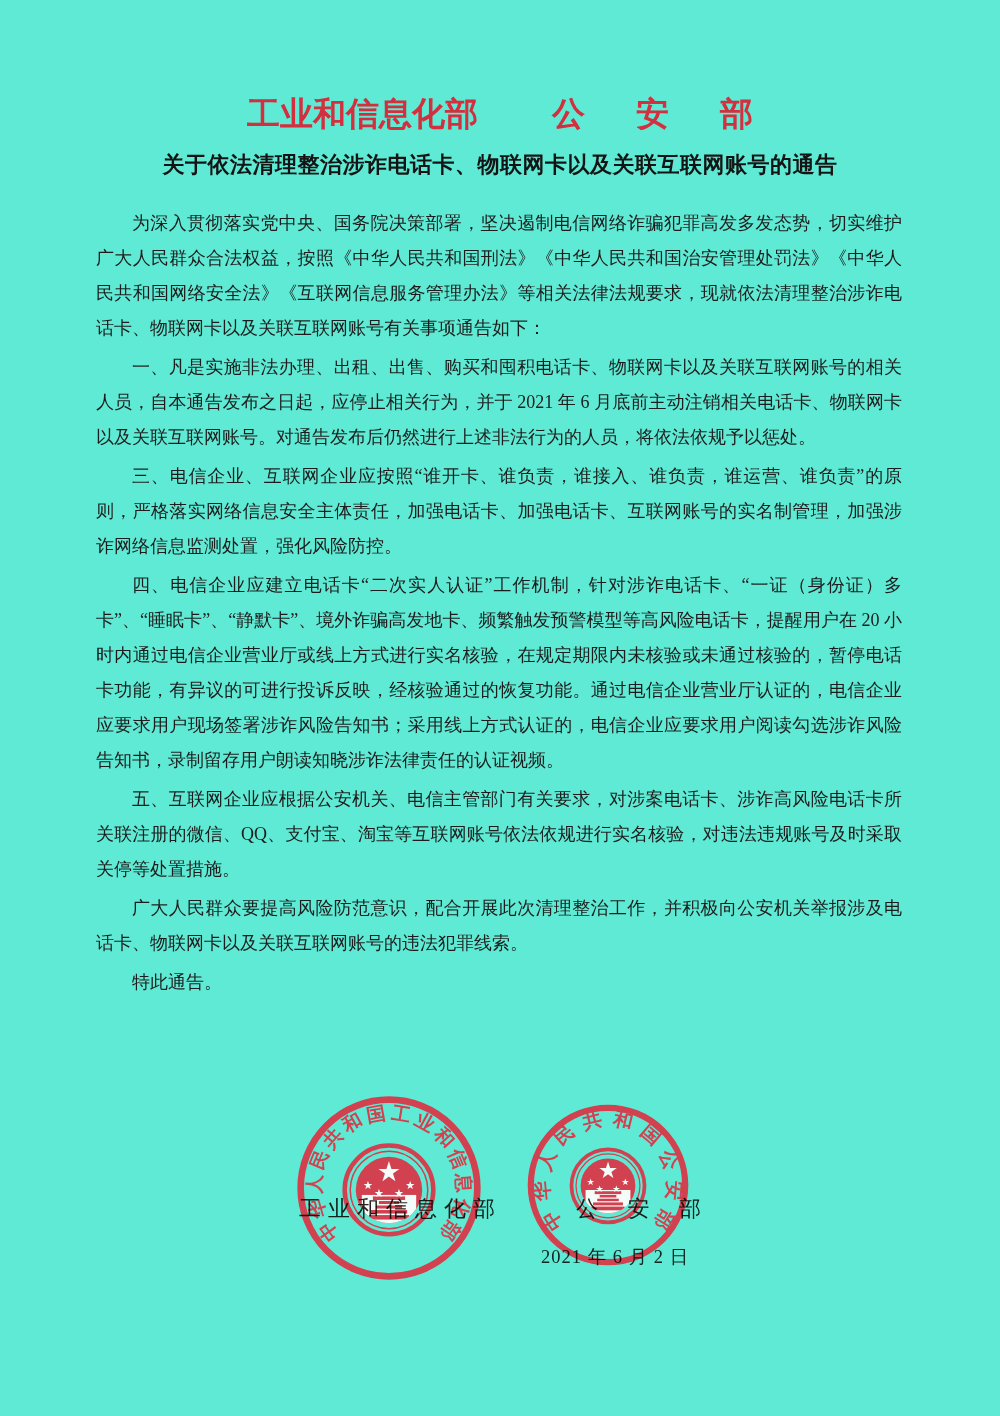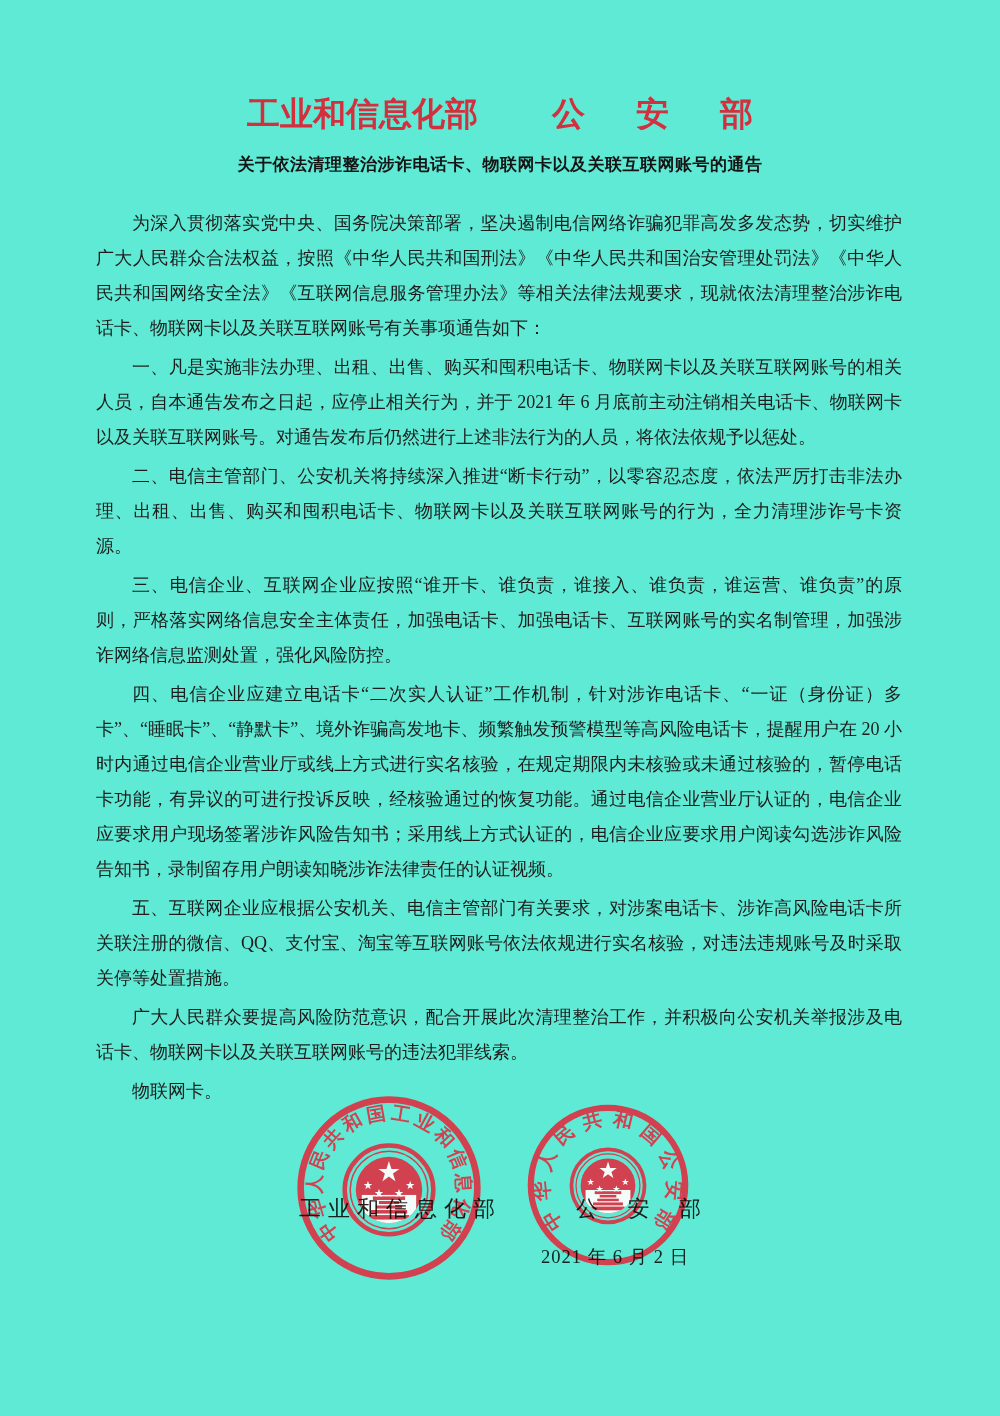--- a/index.html
+++ b/index.html
@@ -23,21 +23,21 @@
     display:flex;justify-content:center;align-items:baseline;gap:74px;
     color:var(--header-red);
     font-weight:bold;font-size:33px;line-height:36px;
     white-space:nowrap;
   }
   .org-header .org-mps{letter-spacing:51px;margin-right:-51px;}
   .doc-title{
     position:absolute;top:150px;left:0;width:1000px;
     text-align:center;
     font-family:"Liberation Sans","DejaVu Sans",sans-serif;
-    font-weight:bold;font-size:17px;line-height:30px;
+    font-weight:bold;font-size:22px;line-height:30px;
     color:#141414;letter-spacing:0.5px;white-space:nowrap;
   }
   
   .notice-body{
     position:absolute;top:206px;left:96px;width:806px;
     color:var(--text-black);
     font-size:18px;line-height:35px;
     text-align:justify;text-justify:inter-ideograph;
   }
   .notice-body p{
@@ -103,26 +103,25 @@
   <div class="org-header">
     <span class="org-miit">工业和信息化部</span>
     <span class="org-mps">公安部</span>
   </div>
 
   <div class="doc-title">关于依法清理整治涉诈电话卡、物联网卡以及关联互联网账号的通告</div>
 
   <div class="notice-body">
     <p>为深入贯彻落实党中央、国务院决策部署，坚决遏制电信网络诈骗犯罪高发多发态势，切实维护广大人民群众合法权益，按照《中华人民共和国刑法》《中华人民共和国治安管理处罚法》《中华人民共和国网络安全法》《互联网信息服务管理办法》等相关法律法规要求，现就依法清理整治涉诈电话卡、物联网卡以及关联互联网账号有关事项通告如下：</p>
     <p>一、凡是实施非法办理、出租、出售、购买和囤积电话卡、物联网卡以及关联互联网账号的相关人员，自本通告发布之日起，应停止相关行为，并于 2021 年 6 月底前主动注销相关电话卡、物联网卡以及关联互联网账号。对通告发布后仍然进行上述非法行为的人员，将依法依规予以惩处。</p>
-    <p>二、电信主管部门、公安机关将持续深入推进“断卡行动”，以零容忍态度，依法严厉打击非法办理、出租、出售、购买和囤积电话卡、物联网卡以及关联互联网账号的行为，全力清理涉诈号卡资源。</p>
     <p>三、电信企业、互联网企业应按照“谁开卡、谁负责，谁接入、谁负责，谁运营、谁负责”的原则，严格落实网络信息安全主体责任，加强电话卡、加强电话卡、互联网账号的实名制管理，加强涉诈网络信息监测处置，强化风险防控。</p>
     <p>四、电信企业应建立电话卡“二次实人认证”工作机制，针对涉诈电话卡、“一证（身份证）多卡”、“睡眠卡”、“静默卡”、境外诈骗高发地卡、频繁触发预警模型等高风险电话卡，提醒用户在 20 小时内通过电信企业营业厅或线上方式进行实名核验，在规定期限内未核验或未通过核验的，暂停电话卡功能，有异议的可进行投诉反映，经核验通过的恢复功能。通过电信企业营业厅认证的，电信企业应要求用户现场签署涉诈风险告知书；采用线上方式认证的，电信企业应要求用户阅读勾选涉诈风险告知书，录制留存用户朗读知晓涉诈法律责任的认证视频。</p>
     <p>五、互联网企业应根据公安机关、电信主管部门有关要求，对涉案电话卡、涉诈高风险电话卡所关联注册的微信、QQ、支付宝、淘宝等互联网账号依法依规进行实名核验，对违法违规账号及时采取关停等处置措施。</p>
     <p>广大人民群众要提高风险防范意识，配合开展此次清理整治工作，并积极向公安机关举报涉及电话卡、物联网卡以及关联互联网账号的违法犯罪线索。</p>
-    <p>物联网卡。</p>
+    <p>特此通告。</p>
   </div>
 
   <div class="seal-sig sig-miit">工业和信息化部</div>
   <div class="seal-sig sig-mps">公 安 部</div>
   <div class="seal-date">2021 年 6 月 2 日</div>
 
   <svg class="seal seal-miit" viewBox="0 0 200 200">
     <circle cx="100" cy="100" r="93" fill="none" stroke="var(--seal-red)" stroke-width="7"></circle>
     <text class="ring-text" font-size="20">
       <textPath href="#ringPath" startOffset="2" textLength="334" lengthAdjust="spacing">中华人民共和国工业和信息化部</textPath>

